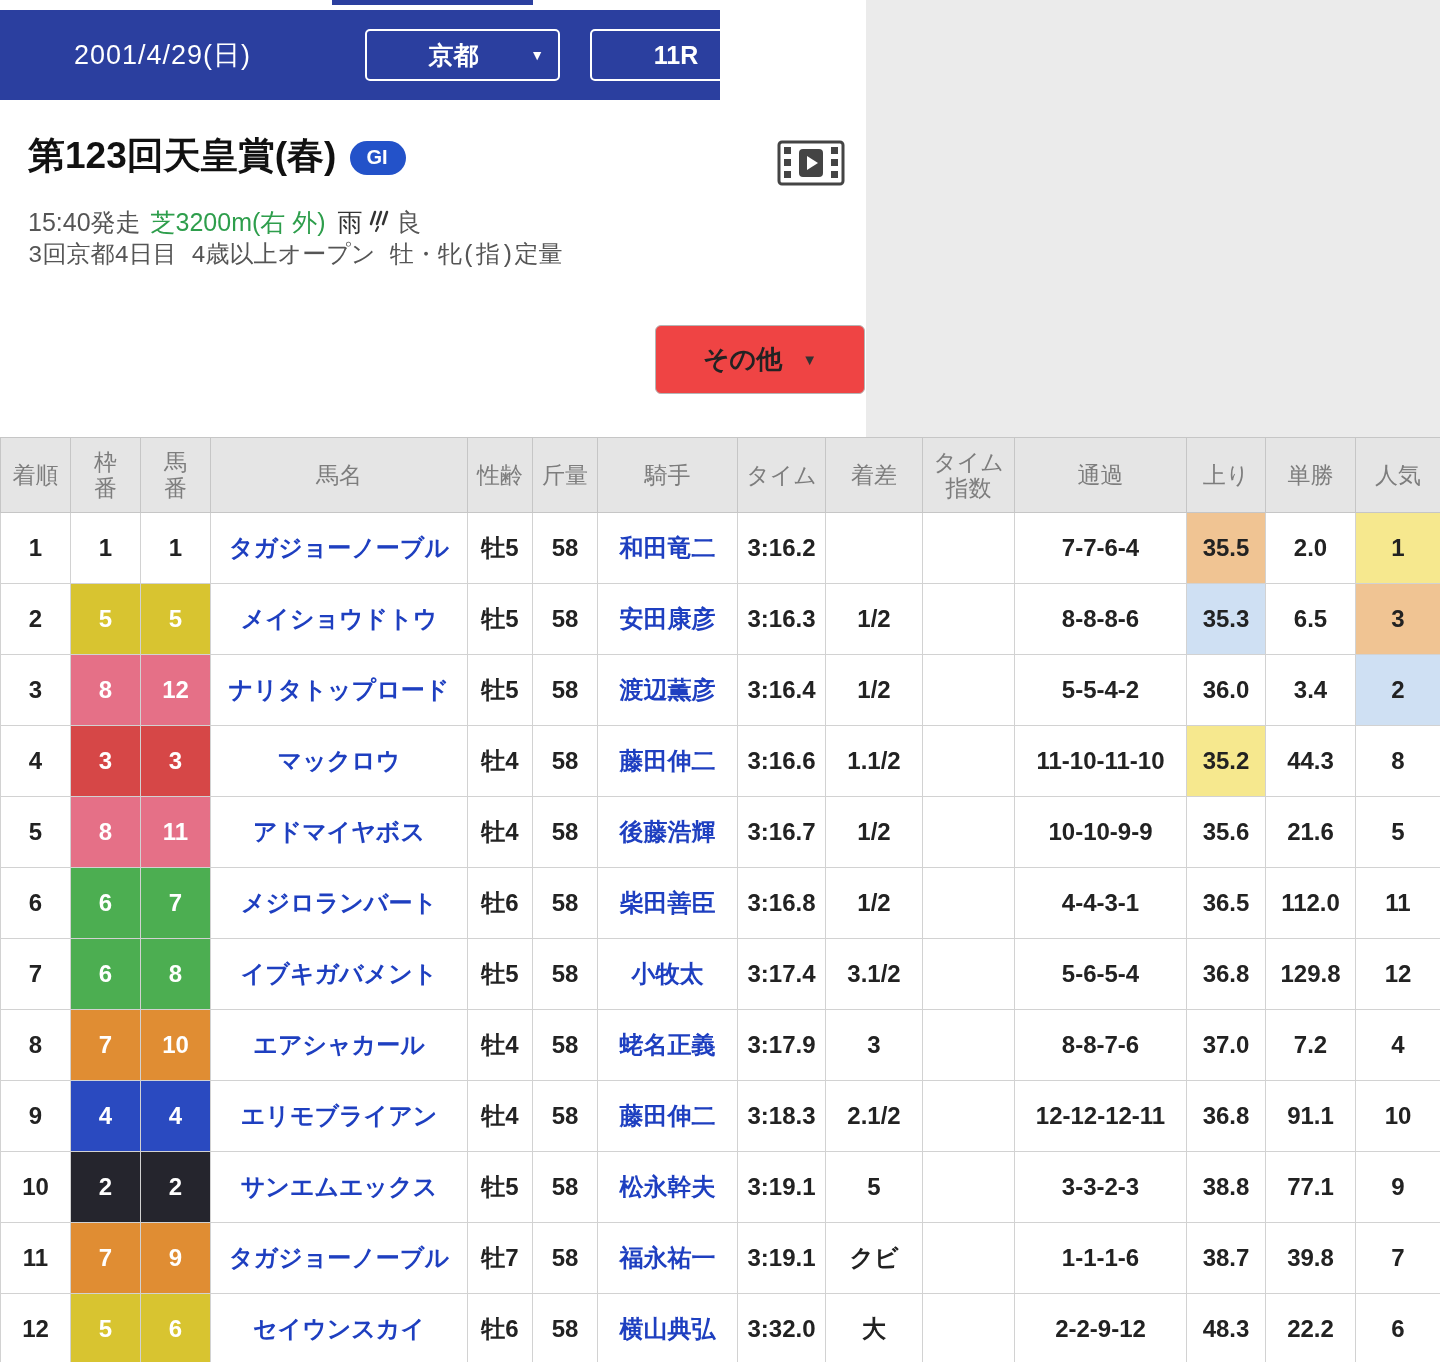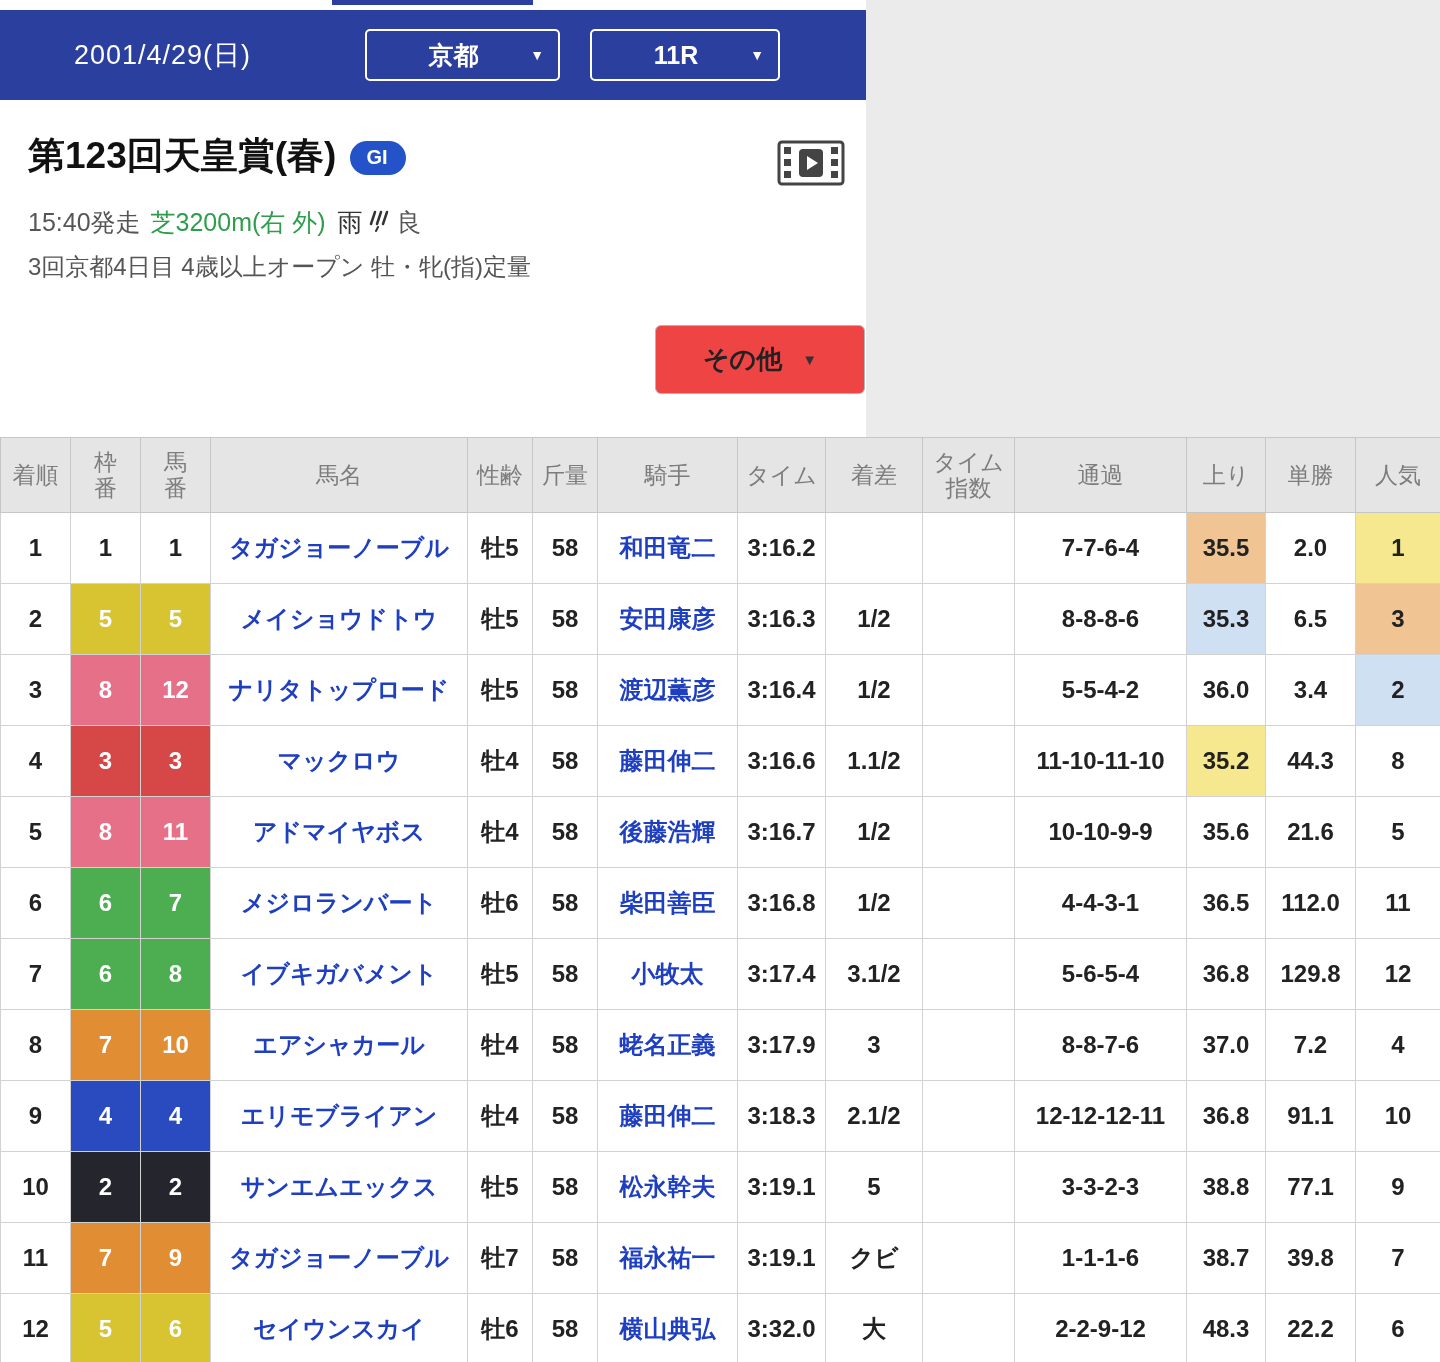--- a/index.html
+++ b/index.html
@@ -6,21 +6,21 @@
   body{
     width:1440px;height:1362px;
     background:#ebebeb;
     font-family:"Liberation Sans","DejaVu Sans",sans-serif;
     position:relative;overflow:hidden;
     -webkit-font-smoothing:antialiased;
   }
   
   .white-panel{position:absolute;top:0;left:0;width:866px;height:437px;background:#fff;}
   .tab-indicator{position:absolute;top:0;left:332px;width:201px;height:5px;background:#2b3f9f;}
-  .blue-bar{position:absolute;top:10px;left:0;width:866px;height:90px;background:#2b3f9f;}
+  .blue-bar{position:absolute;top:10px;left:0;width:720px;height:90px;background:#2b3f9f;}
   .race-date{position:absolute;left:74px;top:50%;transform:translateY(-50%);
     color:#fff;font-size:27px;letter-spacing:1px;}
   .dd{position:absolute;top:19px;height:52px;box-sizing:border-box;
     border:2px solid #fff;border-radius:5px;color:#fff;font-size:25px;font-weight:bold;
     line-height:48px;text-align:center;cursor:pointer;}
   .dd .caret{position:absolute;right:14px;top:0;font-size:14px;line-height:48px;}
   .dd-track{left:365px;width:195px;}
   .dd-race{left:590px;width:190px;}
   .dd .dd-val{display:inline-block;padding-right:18px;}
   
@@ -29,21 +29,21 @@
   .grade-badge{display:inline-block;margin-left:14px;margin-top:4px;background:#2352c9;color:#fff;
     font-size:20px;font-weight:bold;padding:5px 18px 6px 16px;border-radius:999px;}
   .video-icon{position:absolute;top:140px;left:777px;width:68px;height:46px;cursor:pointer;}
   
   .cond-row{position:absolute;top:206px;left:28px;font-size:25px;color:#555;
     display:flex;align-items:center;}
   .cond-row .course{color:#2e9e4c;margin-left:10px;}
   .cond-row .weather{color:#333;margin-left:12px;}
   .rain-icon{display:inline-block;margin:2px 4px 0 6px;}
   .cond-row .going{color:#555;margin-left:4px;}
-  .meta-row{position:absolute;top:251px;left:28px;font-size:24px;color:#555;}
+  .meta-row{position:absolute;top:238px;left:28px;font-size:24px;color:#555;font-family:Liberation Mono, monospace;}
   .other-btn{position:absolute;top:325px;left:655px;width:210px;height:69px;box-sizing:border-box;
     background:#ef4444;border:1px solid #b5b5b5;border-radius:6px;display:flex;align-items:center;
     justify-content:center;font-size:26px;font-weight:bold;color:#222;cursor:pointer;}
   .other-btn .caret2{font-size:15px;margin-left:20px;color:#333;}
   
   table.results{position:absolute;top:437px;left:0;width:1440px;border-collapse:collapse;
     background:#fff;table-layout:fixed;}
   table.results th{
     background:#e5e5e5;color:#7d7d7d;font-weight:normal;font-size:23px;height:74px;
     border:1px solid #c6c6c6;white-space:pre-line;line-height:1.15;text-align:center;

